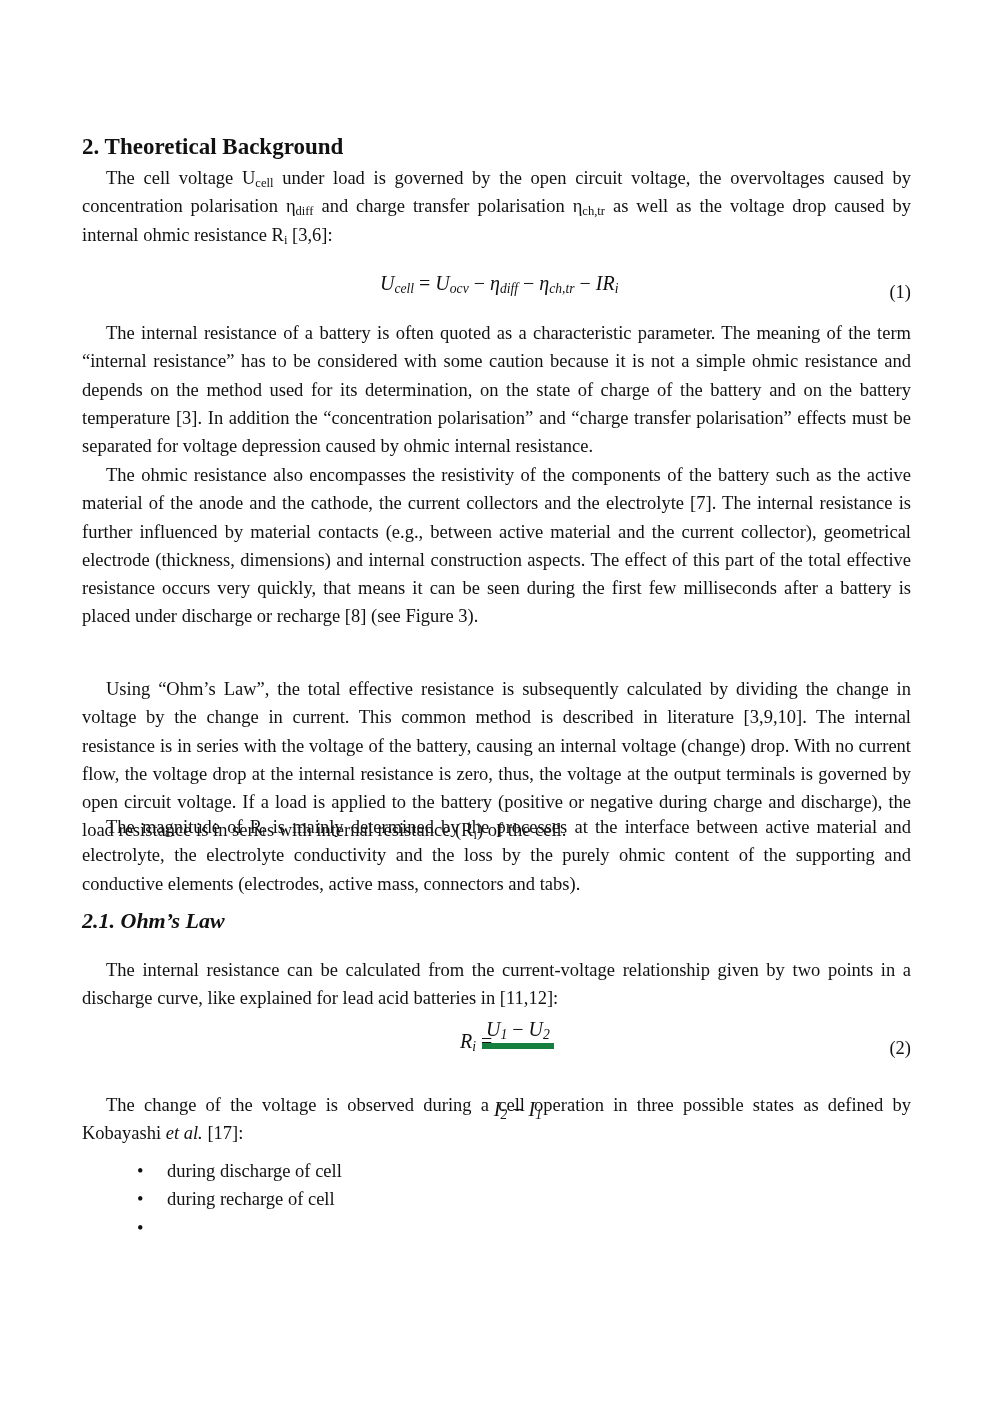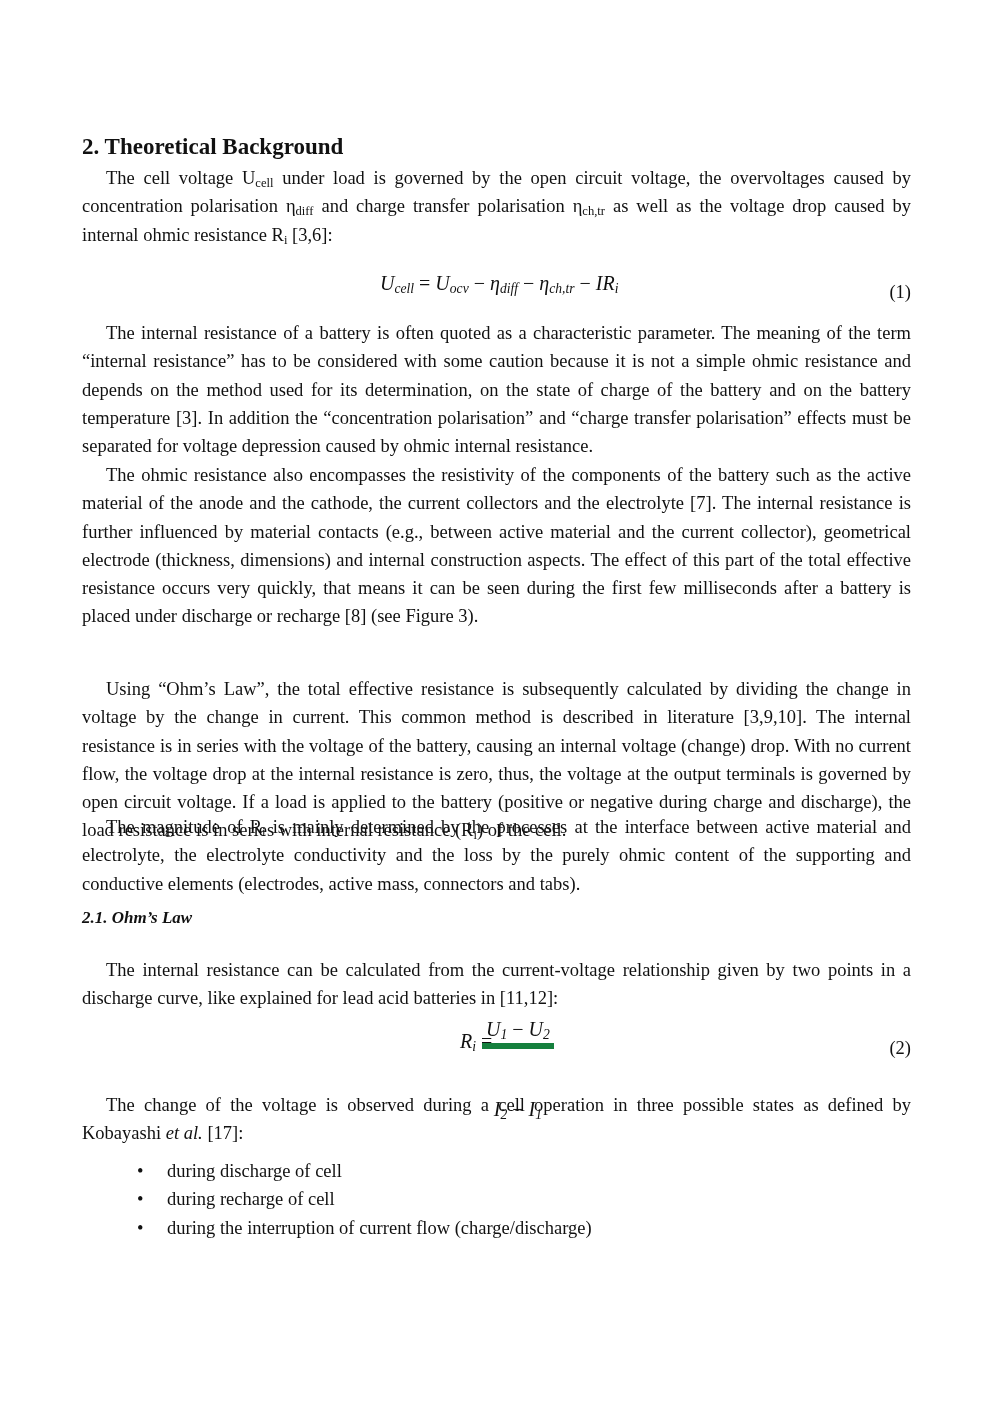--- a/index.html
+++ b/index.html
@@ -5,21 +5,21 @@
   html, body { margin: 0; padding: 0; background: #ffffff; }
   body { width: 993px; height: 1403px; position: relative; overflow: hidden;
          font-family: "Liberation Serif", serif; color: #111; }
   .page { position: absolute; left: 82px; top: 0; width: 829px; }
   .h2 { position: absolute; top: 134px; left: 0; font-size: 23px; font-weight: bold; margin: 0; }
   .para { position: absolute; left: 0; width: 829px; font-size: 18.5px; line-height: 28.3px;
           text-align: justify; margin: 0; text-indent: 24px; }
   .eq { position: absolute; left: 0; width: 829px; font-size: 20px; font-style: italic; }
   .eq-num { position: absolute; right: 0; font-style: normal; font-size: 18.5px; }
   sub { font-size: 0.68em; vertical-align: -0.25em; line-height: 0; }
-  .h3 { position: absolute; top: 908px; left: 0; font-size: 17px; font-style: italic; margin: 0; }
+  .h3 { position: absolute; top: 908px; left: 0; font-size: 22px; font-style: italic; margin: 0; }
   .frac { display: inline-block; vertical-align: middle; text-align: center; }
   .frac .num { display: block; border-bottom: 6px solid #15803d; padding: 0 4px 2px; }
   .frac .den { display: block; padding: 2px 4px 0; margin-top: 47px; }
   ul.bullets { position: absolute; top: 1157px; left: 55px; margin: 0; padding: 0; list-style: none;
                font-size: 18.5px; line-height: 28.3px; }
   ul.bullets li { position: relative; padding-left: 30px; }
   ul.bullets li .dot { position: absolute; left: 0; top: 0; }
 </style>
 </head>
 <body>
@@ -66,16 +66,16 @@
     <span class="eq-num" style="top:20px;">(2)</span>
   </div>
 
   <p class="para" style="top:1091px;">
     <span>The change of the voltage is observed during a cell operation in three possible states as defined by Kobayashi </span><em>et al.</em><span> [17]:</span>
   </p>
 
   <ul class="bullets">
     <li><span class="dot">•</span><span>during discharge of cell</span></li>
     <li><span class="dot">•</span><span>during recharge of cell</span></li>
-    <li><span class="dot">•</span><span>during the interruption of current flow (charge/discharge)</span></li>
+    <li><span class="dot">•</span></li>
   </ul>
 
 </div>
 
 </body></html>

